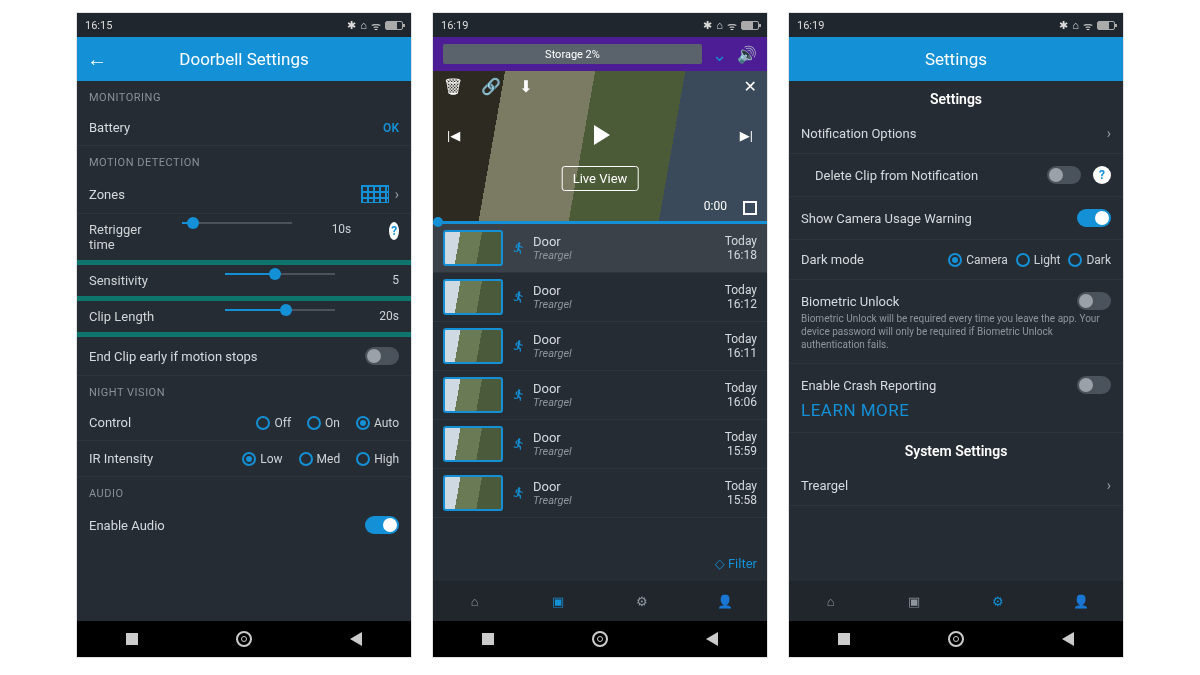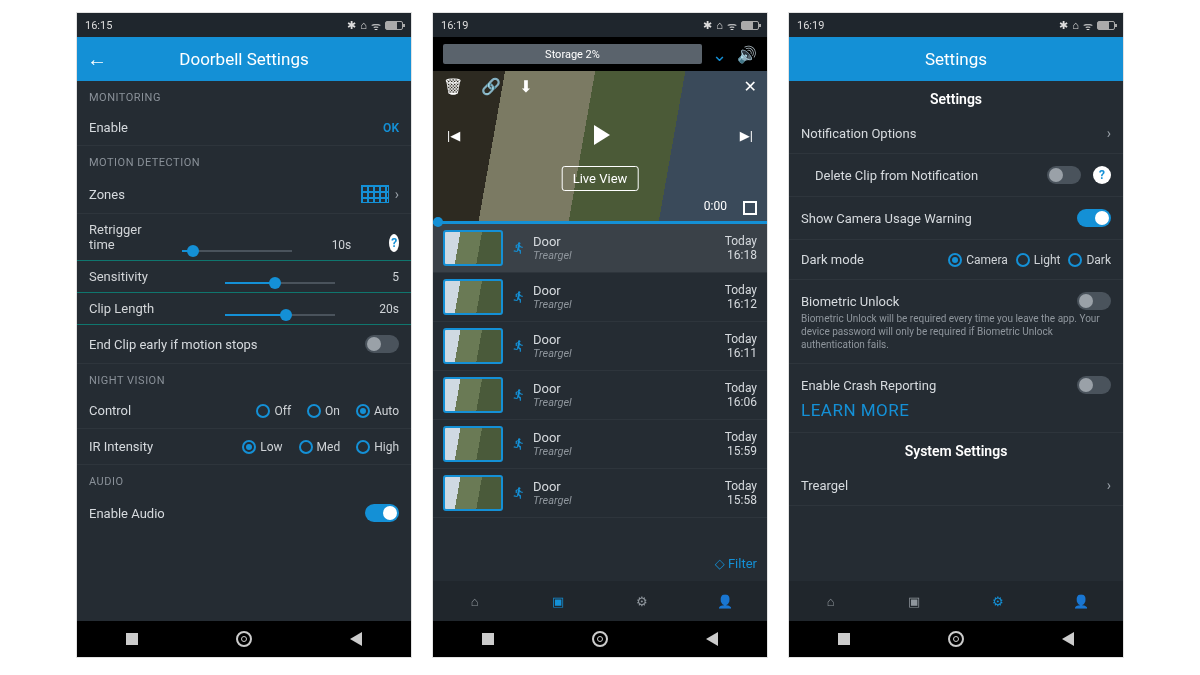--- a/index.html
+++ b/index.html
@@ -16,21 +16,21 @@
   .sect { padding:10px 12px 6px; font-size:11px; color:#8a9199; letter-spacing:.5px;}
   .row { display:flex; align-items:center; justify-content:space-between; padding:10px 12px; border-bottom:1px solid #2e353c;}
   .row.noborder{border-bottom:none;}
   .row .label { color:#d6dade; font-size:13px;}
   .ok { color:#1490d6; font-weight:600; font-size:12px;}
   .toggle { width:34px; height:18px; border-radius:10px; background:#4a535c; position:relative; }
   .toggle.on { background:#1490d6;}
   .toggle .knob{position:absolute; width:14px;height:14px;border-radius:50%;background:#fff;top:2px;left:2px;}
   .toggle.on .knob{left:18px; background:#fff;}
   .toggle.off .knob{background:#9aa1a8;}
-  .sliderrow { display:flex;align-items:flex-end;justify-content:space-between;padding:8px 12px;border-bottom:1px solid #0f766e;gap:32px;}
+  .sliderrow { display:flex;align-items:flex-start;justify-content:space-between;padding:8px 12px;border-bottom:5px solid #0f766e;gap:32px;}
   .slider{ flex:0 0 110px; height:2px;background:#4a535c;position:relative;margin:0 8px;}
   .slider .fill{height:2px;background:#1490d6;position:absolute;left:0;top:0;}
   .slider .dot{width:12px;height:12px;border-radius:50%;background:#1490d6;position:absolute;top:-5px;transform:translateX(-50%);}
   .sliderval{width:24px;text-align:right;color:#cfd3d7;font-size:12px;}
   .helpbtn{width:18px;height:18px;border-radius:50%;background:#fff;color:#1490d6;font-weight:700;font-size:12px;display:flex;align-items:center;justify-content:center;margin-left:6px;}
   .radiogrp{display:flex;gap:16px;}
   .radio{display:flex;align-items:center;gap:4px;font-size:12px;color:#cfd3d7;}
   .rcirc{width:14px;height:14px;border:2px solid #1490d6;border-radius:50%;display:flex;align-items:center;justify-content:center;}
   .rcirc.sel::after{content:"";width:6px;height:6px;background:#1490d6;border-radius:50%;}
   .zones{display:flex;align-items:center;gap:6px;}
@@ -95,21 +95,21 @@
         </div>
       </span>
   </div>
   <div class="appbar">
     <span class="back">←</span>
     <span>Doorbell Settings</span>
   </div>
   <div class="content">
     <div class="sect">MONITORING</div>
     <div class="row">
-      <span class="label">Enable</span>
+      <span class="label">Battery</span>
       <span class="ok">OK</span>
     </div>
     <div class="sect">MOTION DETECTION</div>
     <div class="row">
       <span class="label">Zones</span>
       <div class="zones">
           <div class="zonesicon"></div>
           <span class="chev">›</span>
         </div>
     </div>
@@ -199,21 +199,21 @@
     <span>16:19</span>
     <span class="right">
         <span>✱</span>
         <span>⌂</span>
         <span>ᯤ</span>
         <div class="bat">
           <div class="lvl"></div>
         </div>
       </span>
   </div>
-  <div class="appbar" style="height:34px;background:#000000">
+  <div class="appbar" style="height:34px;background:#4c1d95">
     <div class="storagebar" style="margin:0 10px;width:100%">
       <div class="sbar">Storage 2%</div>
       <span class="down">⌄</span>
       <span class="spk">🔊</span>
     </div>
   </div>
   <div class="content" style="display:flex;flex-direction:column;">
     <div class="video">
       <div class="thumb"></div>
       <div class="overlaybar">

